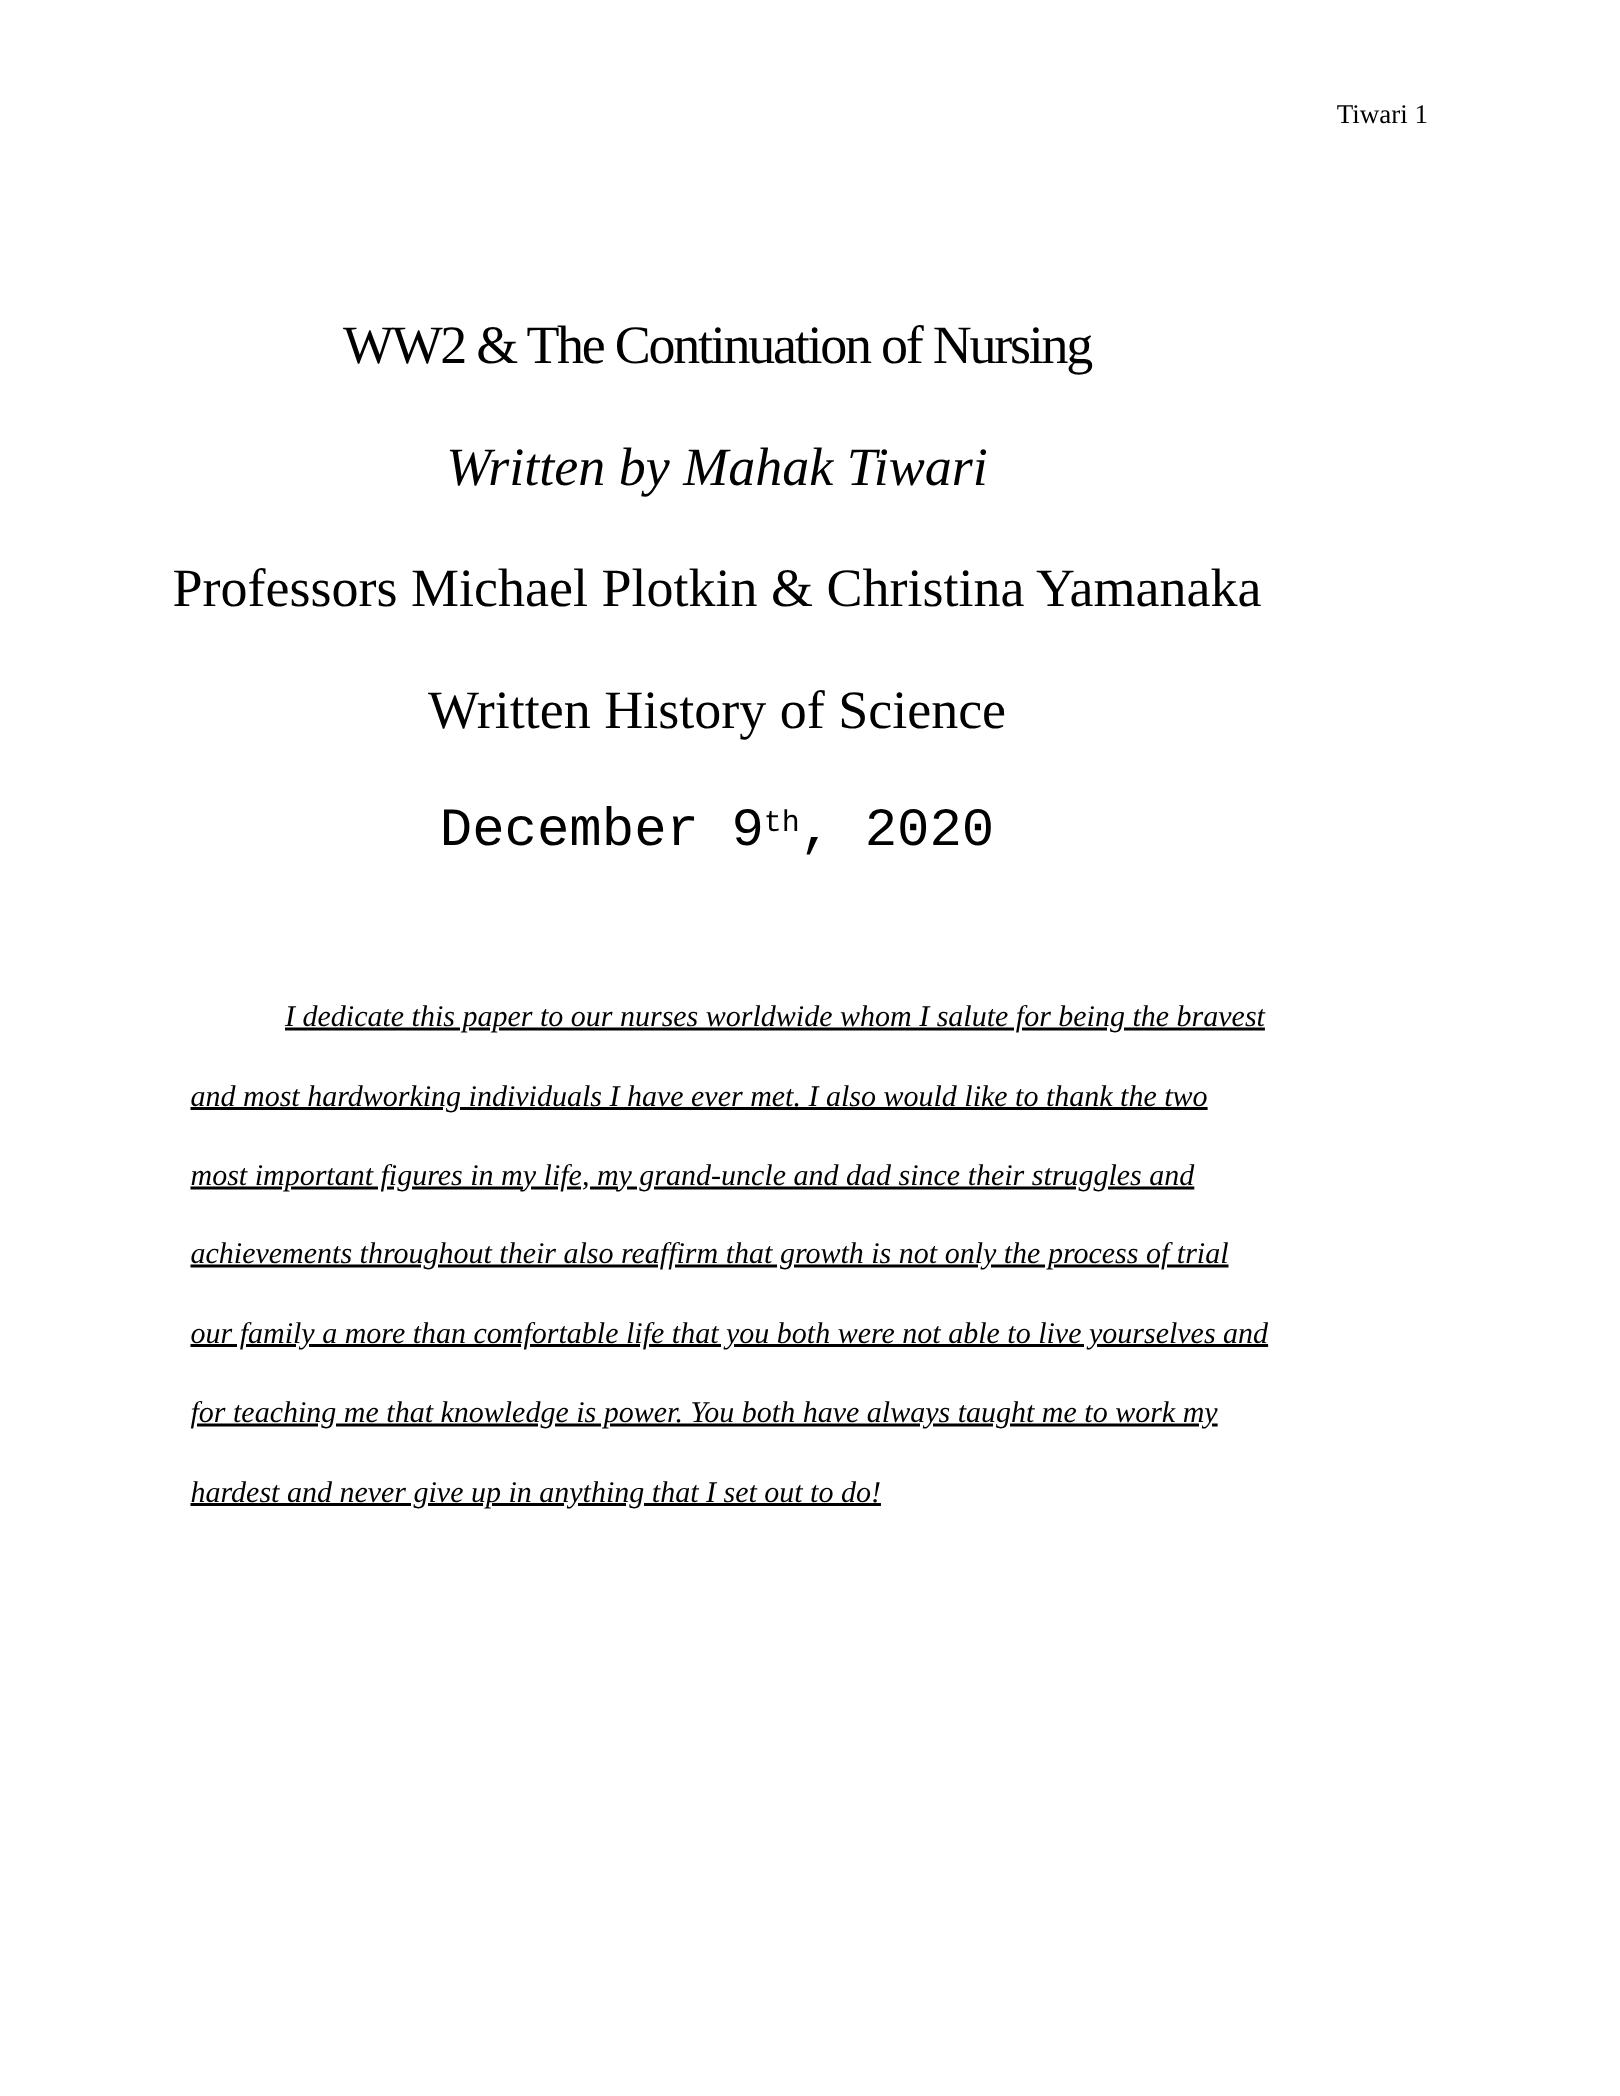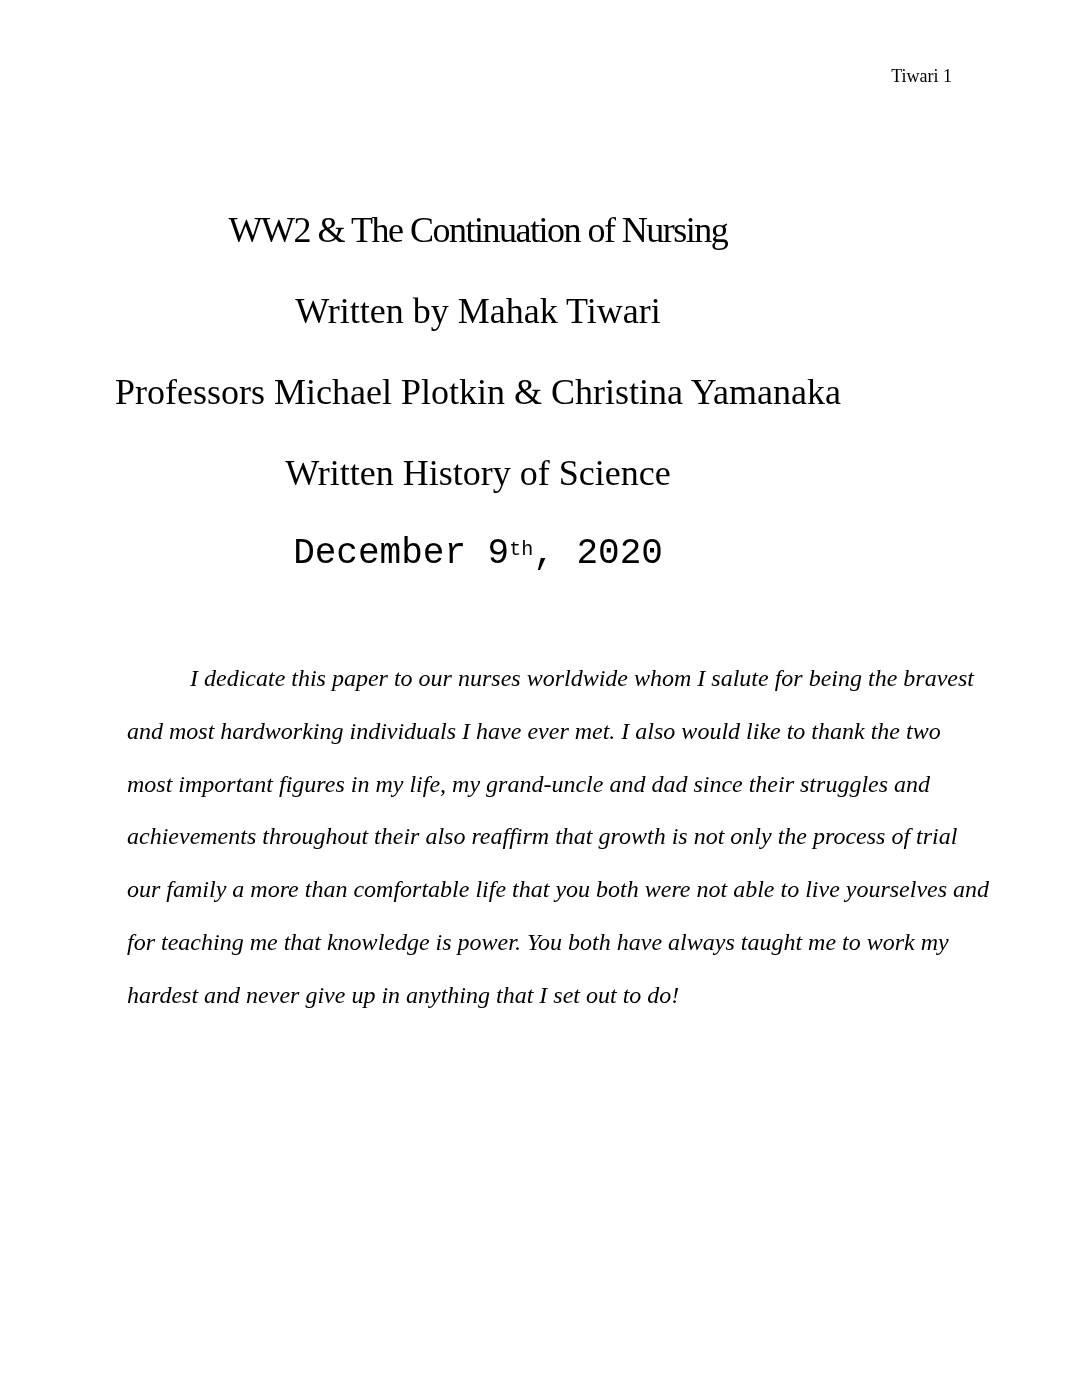--- a/index.html
+++ b/index.html
@@ -39,43 +39,44 @@
       font-size: 20px;
       vertical-align: top;
       position: relative;
       top: -4px;
     }
     .dedication {
       position: absolute;
       left: 127px;
       top: 652px;
       width: 830px;
-      font-size: 24px;
+      font-size: 20px;
       font-style: italic;
       line-height: 52.8px;
+      text-decoration: underline;
     }
     .ded-line {
       display: block;
       white-space: nowrap;
       height: 52.8px;
     }
     .ded-line.first {
       padding-left: 63px;
     }
   </style>
 </head>
 <body>
 
 <div class="page">
 
   <div class="running-header">Tiwari 1</div>
 
   <div class="title-line title-main" style="top: 208px;">WW2 &amp; The Continuation of Nursing</div>
 
-  <div class="title-line" style="top: 289px;">Written by Mahak Tiwari</div>
+  <div class="title-line" style="top: 289px; font-style: italic;">Written by Mahak Tiwari</div>
 
   <div class="title-line" style="top: 370px;">Professors Michael Plotkin &amp; Christina Yamanaka</div>
 
   <div class="title-line" style="top: 451px;">Written History of Science</div>
 
   <div class="title-line" style="top: 532px; font-family: Liberation Mono, monospace;">
     <span>December 9</span><sup>th</sup><span>, 2020</span>
   </div>
 
   <div class="dedication">

